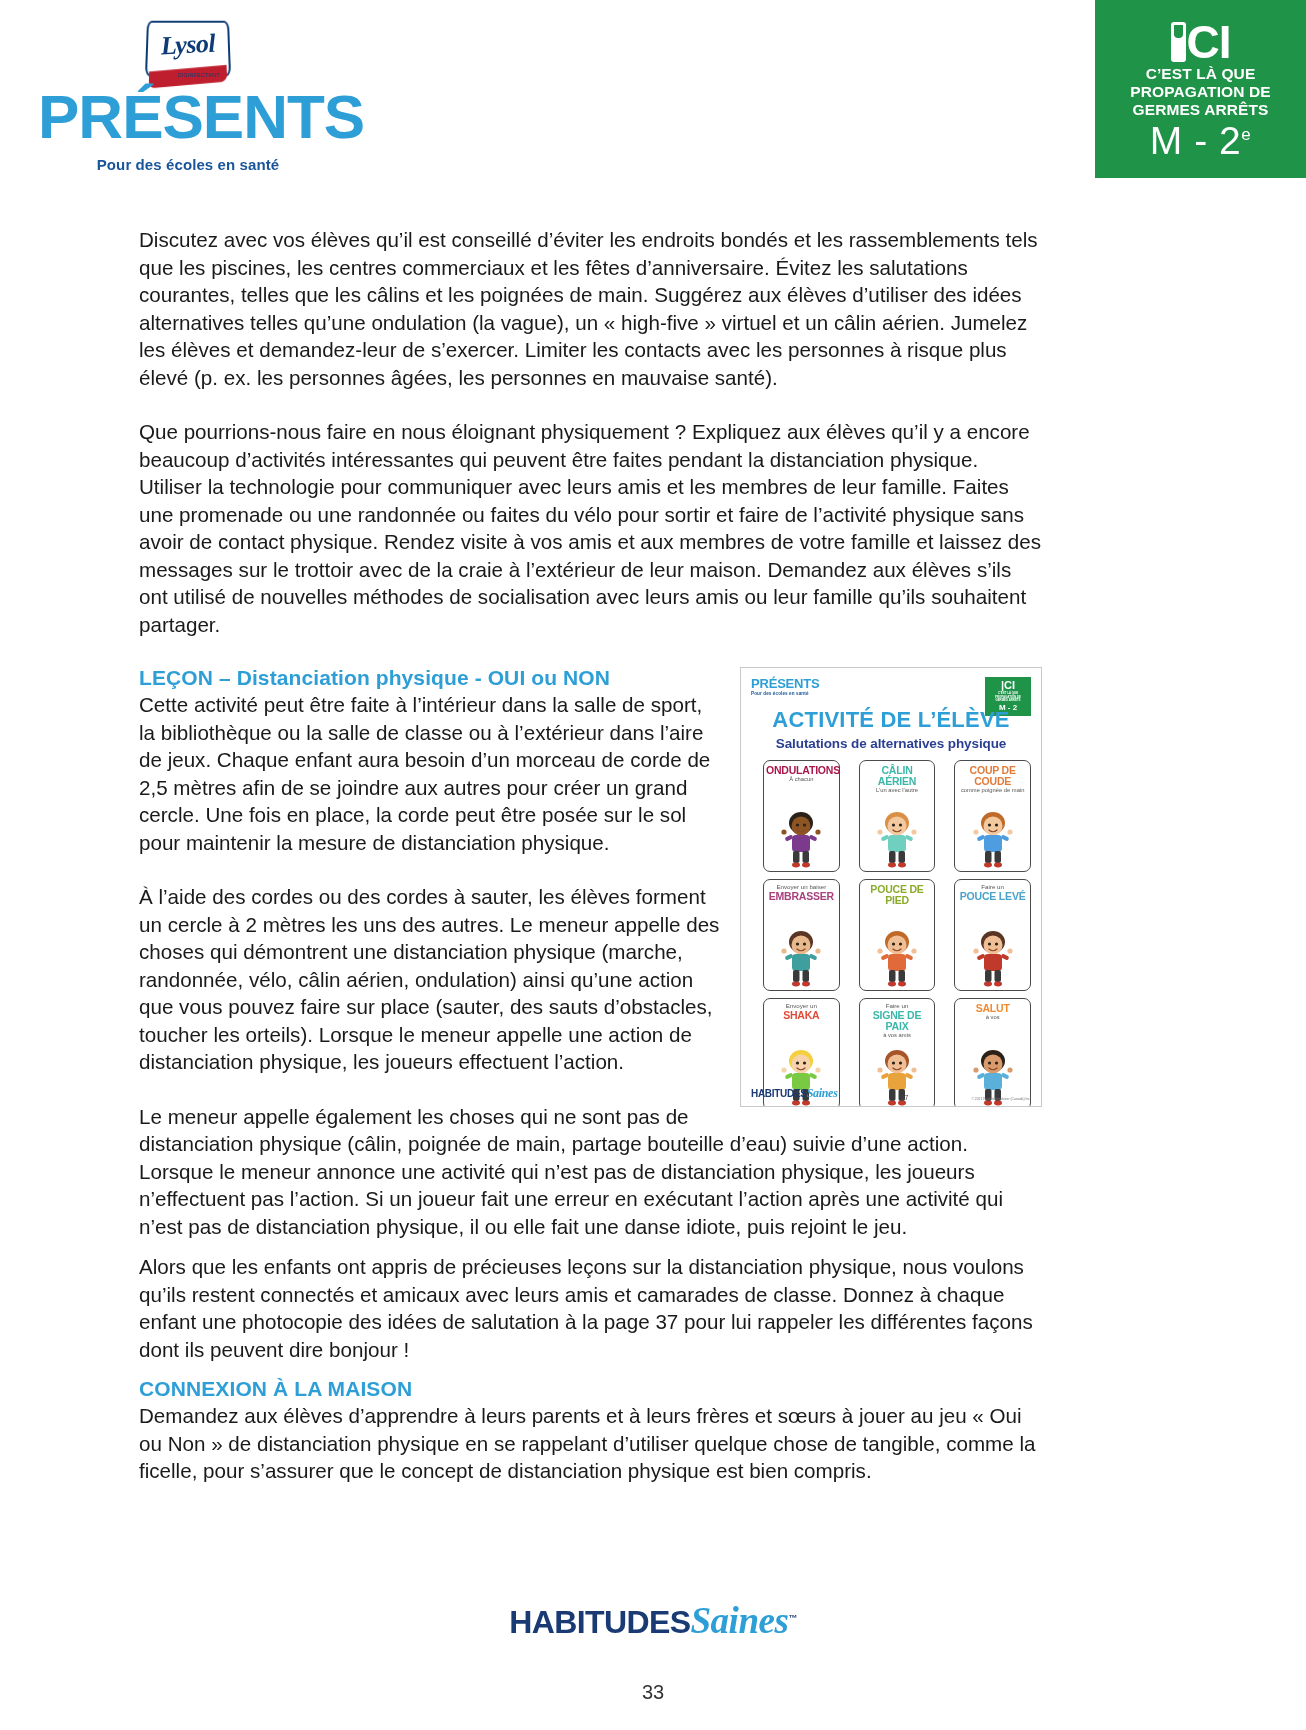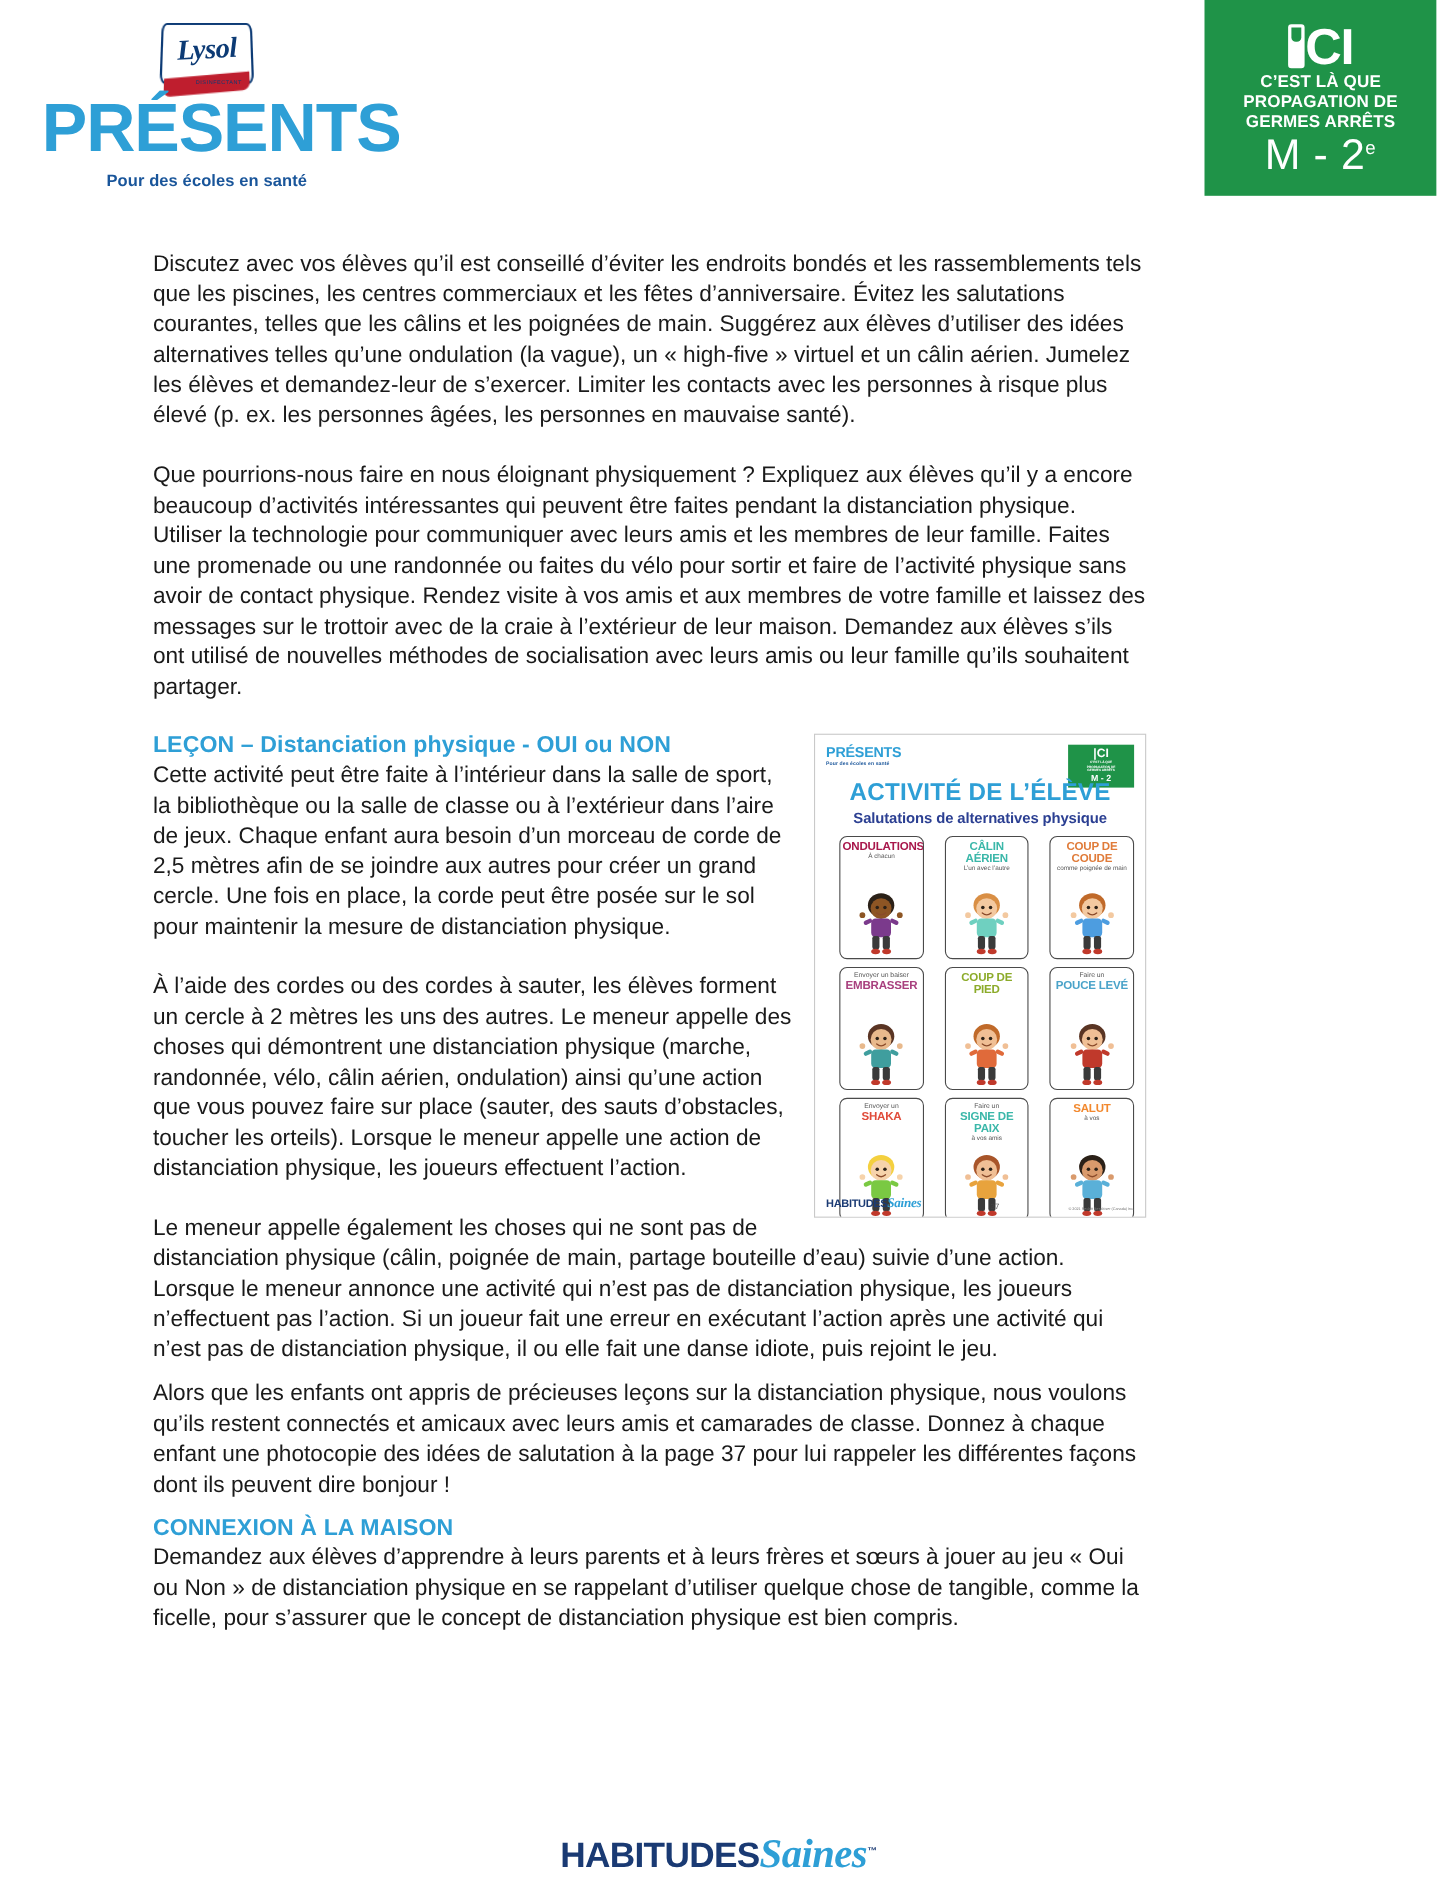--- a/index.html
+++ b/index.html
@@ -219,21 +219,21 @@
     letter-spacing: -0.2px;
   }
   .poster-brand .pb-sub {
     font-size: 4.6px;
     color: #19559a;
     font-weight: bold;
     margin-top: 2px;
     letter-spacing: 0.1px;
   }
   .poster-badge {
-    width: 60px;
+    width: 46px;
     background: #1f9348;
     color: #fff;
     text-align: center;
     padding: 3px 2px 3px 2px;
     box-sizing: border-box;
   }
   .poster-badge .pbg-ici {
     font-size: 11px;
     font-weight: bold;
     line-height: 1;
@@ -530,21 +530,21 @@
                 <circle cx="7" cy="25" r="2.6" fill="#e8b98c"></circle>
                 <circle cx="41" cy="25" r="2.6" fill="#e8b98c"></circle>
                 <rect x="16" y="44" width="6.5" height="12" rx="2" fill="#3a3a3a"></rect>
                 <rect x="25.5" y="44" width="6.5" height="12" rx="2" fill="#3a3a3a"></rect>
                 <ellipse cx="19" cy="58" rx="4" ry="2.4" fill="#c0392b"></ellipse>
                 <ellipse cx="29" cy="58" rx="4" ry="2.4" fill="#c0392b"></ellipse>
               </svg>
             </div>
           </div>
           <div class="card">
-            <div class="c-main" style="color:#8cab2a">COUP DE PIED</div>
+            <div class="c-main" style="color:#8cab2a">POUCE DE PIED</div>
             <div class="kid">
               <svg width="48" height="62" viewBox="0 0 48 62">
                 <ellipse cx="24" cy="16" rx="12" ry="11" fill="#c06a2a"></ellipse>
                 <ellipse cx="24" cy="19" rx="9.5" ry="9.5" fill="#f0bf95"></ellipse>
                 <circle cx="20.5" cy="18" r="1.6" fill="#2b2118"></circle>
                 <circle cx="27.5" cy="18" r="1.6" fill="#2b2118"></circle>
                 <path d="M20 23 q4 3.5 8 0" stroke="#8a4a2a" stroke-width="1.2" fill="none" stroke-linecap="round"></path>
                 <path d="M13 12 q11 -8 22 0 q-4 -6 -11 -6 q-7 0 -11 6 z" fill="#c06a2a"></path>
                 <rect x="15" y="28" width="18" height="17" rx="4" fill="#e06a3a"></rect>
                 <rect x="8" y="29" width="8" height="4" rx="2" fill="#e06a3a" transform="rotate(-25 12 31)"></rect>
@@ -672,13 +672,14 @@
   <p class="body-text">Le meneur appelle également les choses qui ne sont pas de distanciation physique (câlin, poignée de main, partage bouteille d’eau) suivie d’une action. Lorsque le meneur annonce une activité qui n’est pas de distanciation physique, les joueurs n’effectuent pas l’action. Si un joueur fait une erreur en exécutant l’action après une activité qui n’est pas de distanciation physique, il ou elle fait une danse idiote, puis rejoint le jeu.</p>
   <div class="gap-sm"></div>
   <p class="body-text">Alors que les enfants ont appris de précieuses leçons sur la distanciation physique, nous voulons qu’ils restent connectés et amicaux avec leurs amis et camarades de classe. Donnez à chaque enfant une photocopie des idées de salutation à la page 37 pour lui rappeler les différentes façons dont ils peuvent dire bonjour !</p>
   <div class="gap-sm"></div>
   <h3 class="section-head">CONNEXION À LA MAISON</h3>
   <p class="body-text">Demandez aux élèves d’apprendre à leurs parents et à leurs frères et sœurs à jouer au jeu « Oui ou Non » de distanciation physique en se rappelant d’utiliser quelque chose de tangible, comme la ficelle, pour s’assurer que le concept de distanciation physique est bien compris.</p>
 </div>
 
 <div class="page-footer">
   <div class="hs-logo"><span>HABITUDES</span><em>Saines</em><sup>™</sup></div>
+  <div class="page-number">33</div>
 </div>
 
 </body></html>

